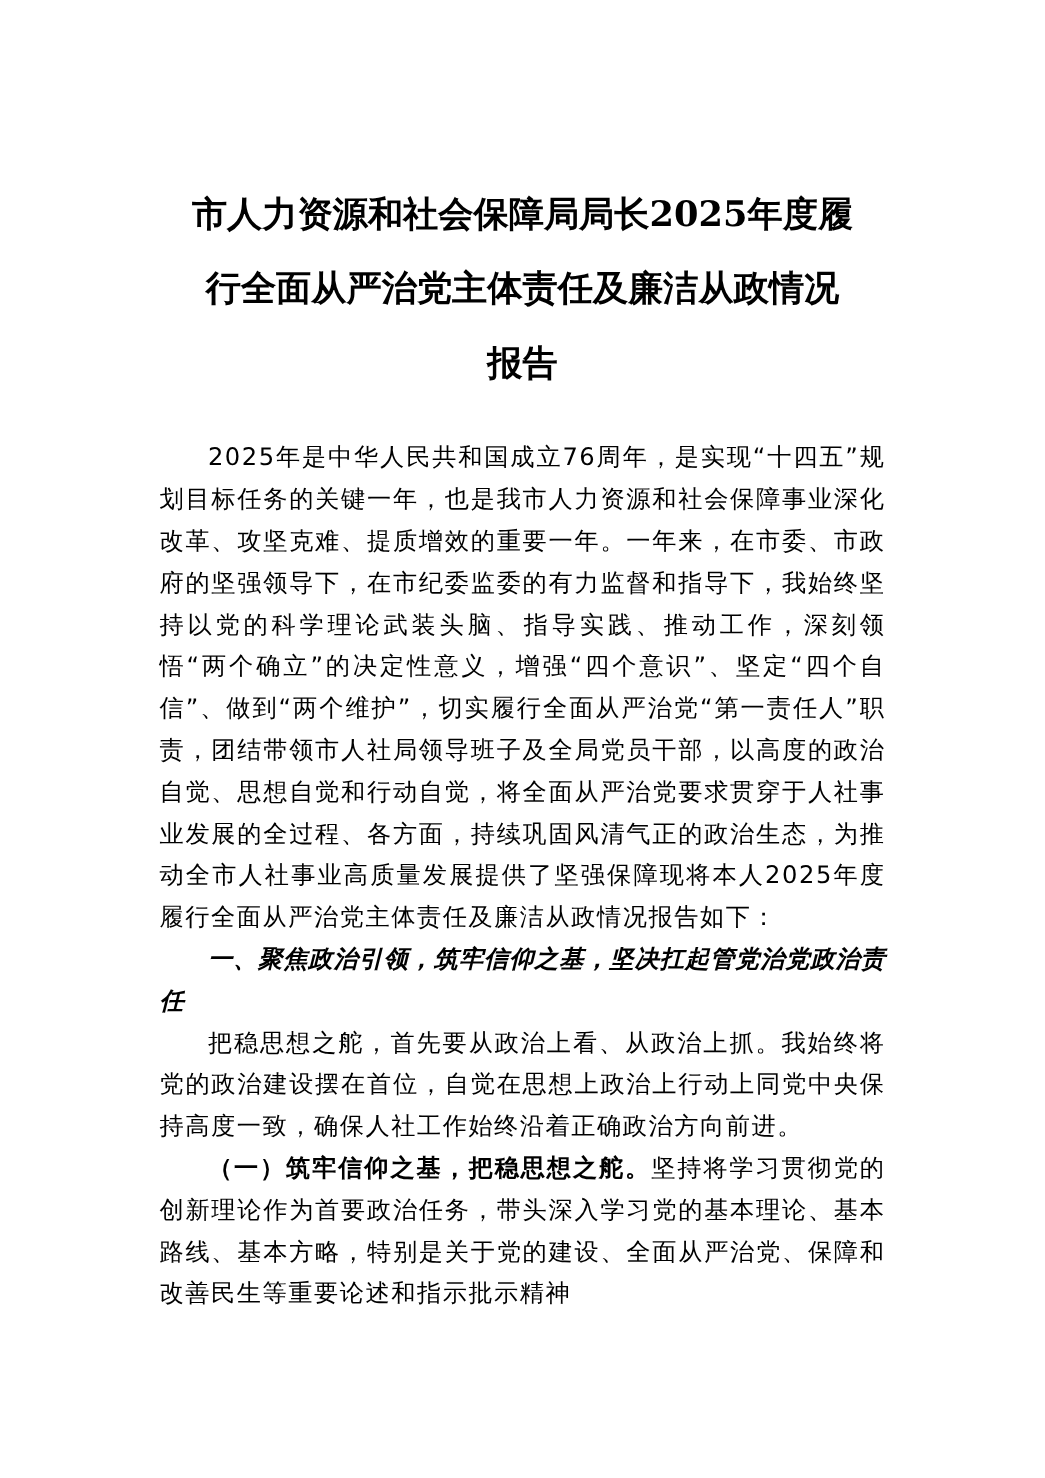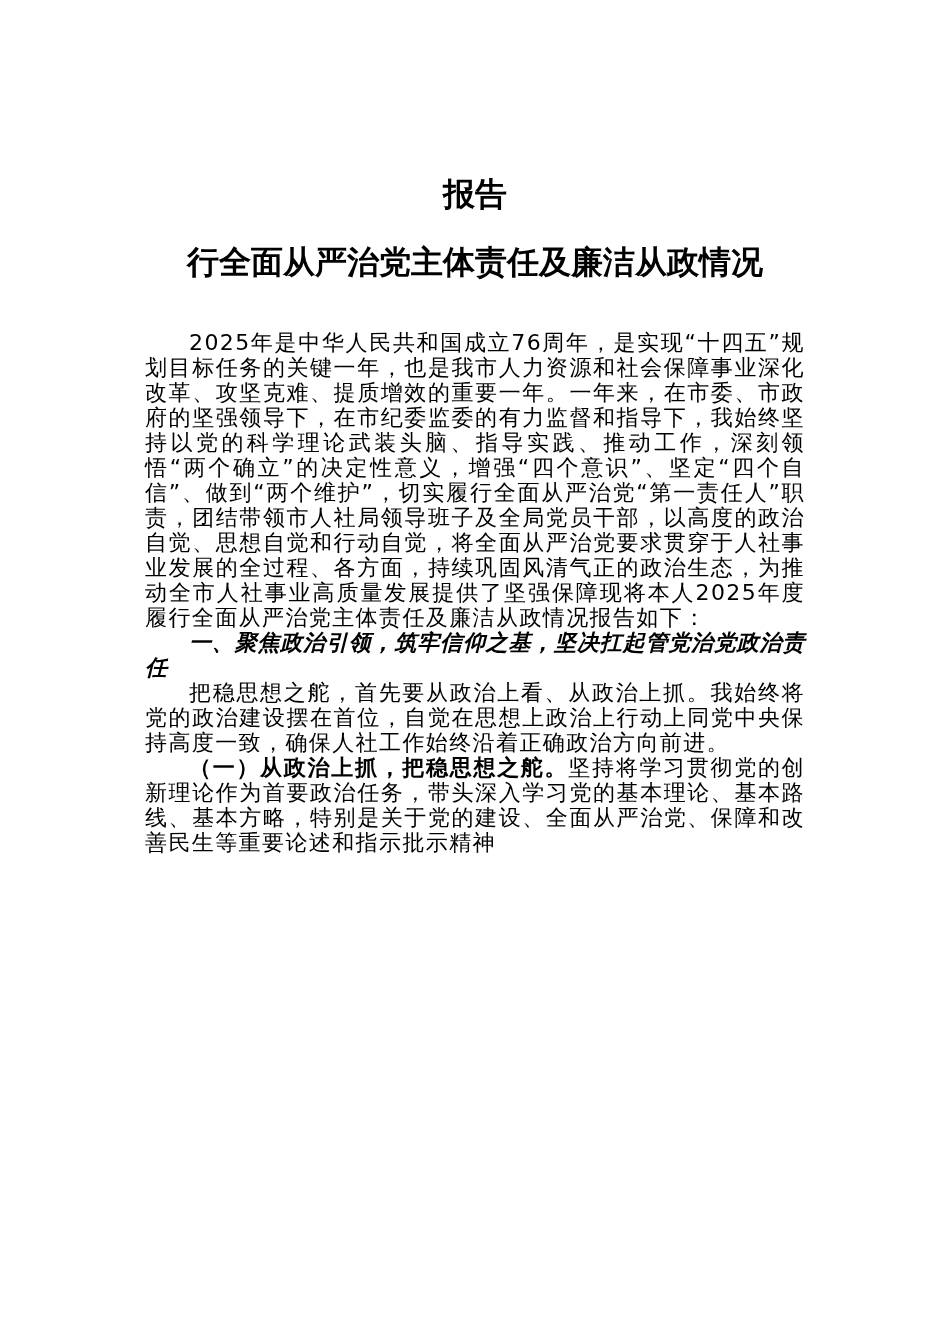--- a/index.html
+++ b/index.html
@@ -31,21 +31,21 @@
     letter-spacing: 0px;
   }
   .title .line {
     display: block;
     white-space: nowrap;
   }
   .body {
     margin-top: 34px;
     font-family: "DejaVu Sans", "Liberation Sans", sans-serif;
     font-size: 22px;
-    line-height: 25px;
+    line-height: 38px;
     text-align: justify;
     text-align-last: left;
   }
   .para {
     margin: 0;
     text-indent: 44px;
     letter-spacing: 1.4px;
     font-weight: normal;
   }
   .heading {
@@ -57,23 +57,24 @@
   }
   .sub-lead {
     font-weight: bold;
   }
 </style>
 </head>
 <body>
 
 <div class="page">
   <h1 class="title">
+    <span class="line">市人力资源和社会保障局局长2025年度履</span>
+    <span class="line">行全面从严治党主体责任及廉洁从政情况</span>
     <span class="line">报告</span>
-    <span class="line">行全面从严治党主体责任及廉洁从政情况</span>
   </h1>
 
   <div class="body">
     <p class="para">2025年是中华人民共和国成立76周年，是实现“十四五”规划目标任务的关键一年，也是我市人力资源和社会保障事业深化改革、攻坚克难、提质增效的重要一年。一年来，在市委、市政府的坚强领导下，在市纪委监委的有力监督和指导下，我始终坚持以党的科学理论武装头脑、指导实践、推动工作，深刻领悟“两个确立”的决定性意义，增强“四个意识”、坚定“四个自信”、做到“两个维护”，切实履行全面从严治党“第一责任人”职责，团结带领市人社局领导班子及全局党员干部，以高度的政治自觉、思想自觉和行动自觉，将全面从严治党要求贯穿于人社事业发展的全过程、各方面，持续巩固风清气正的政治生态，为推动全市人社事业高质量发展提供了坚强保障现将本人2025年度履行全面从严治党主体责任及廉洁从政情况报告如下：</p>
     <p class="heading">一、聚焦政治引领，筑牢信仰之基，坚决扛起管党治党政治责任</p>
     <p class="para">把稳思想之舵，首先要从政治上看、从政治上抓。我始终将党的政治建设摆在首位，自觉在思想上政治上行动上同党中央保持高度一致，确保人社工作始终沿着正确政治方向前进。</p>
-    <p class="para"><span class="sub-lead">（一）从政治上抓，把稳思想之舵。</span><span>坚持将学习贯彻党的创新理论作为首要政治任务，带头深入学习党的基本理论、基本路线、基本方略，特别是关于党的建设、全面从严治党、保障和改善民生等重要论述和指示批示精神</span></p>
+    <p class="para"><span class="sub-lead">（一）筑牢信仰之基，把稳思想之舵。</span><span>坚持将学习贯彻党的创新理论作为首要政治任务，带头深入学习党的基本理论、基本路线、基本方略，特别是关于党的建设、全面从严治党、保障和改善民生等重要论述和指示批示精神</span></p>
   </div>
 </div>
 
 </body></html>

